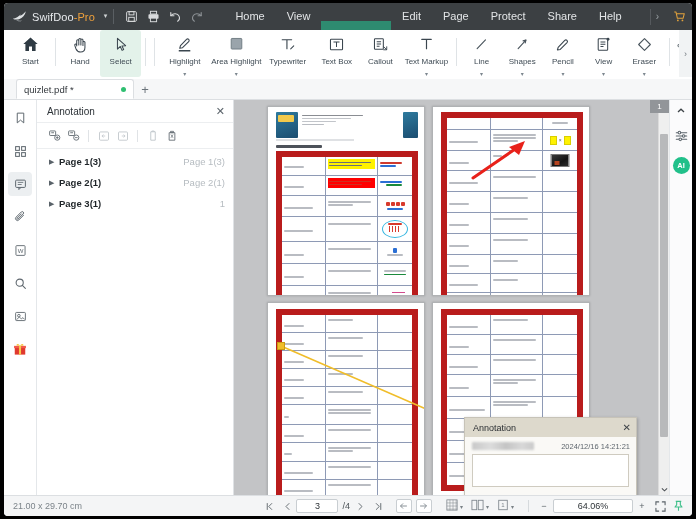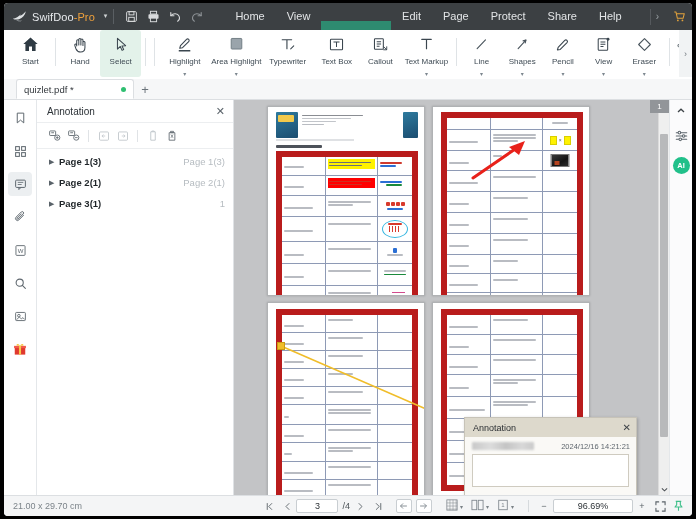--- a/index.html
+++ b/index.html
@@ -1228,21 +1228,21 @@
             <rect x="2" y="1.5" width="10" height="11"></rect>
             <text x="7" y="9.6" font-size="7" font-family="Liberation Sans, sans-serif" fill="#7e868c" stroke="none" text-anchor="middle">1</text>
           </svg>
         </span>
         <span class="sb-caret">▾</span>
       </div>
 
       <div class="sb-sep"></div>
 
       <div class="sb-btn">−</div>
-      <div class="sb-zoom">96.69%</div>
+      <div class="sb-zoom">64.06%</div>
       <div class="sb-btn">+</div>
 
       <div class="sb-btn">
         <svg width="11" height="11" viewBox="0 0 12 12" fill="none" stroke="#5a6268" stroke-width="1.2" stroke-linecap="round">
           <path d="M1 4 V1 H4 M8 1 H11 V4 M11 8 V11 H8 M4 11 H1 V8"></path>
         </svg>
       </div>
       <div class="sb-btn">
         <svg width="11" height="12" viewBox="0 0 12 13" fill="none" stroke="#3fbf8a" stroke-width="1.2" stroke-linejoin="round">
           <path d="M3 1.4 H9 M4 1.4 V5.2 L2.2 7.6 H9.8 L8 5.2 V1.4 M6 7.6 V11.8"></path>

